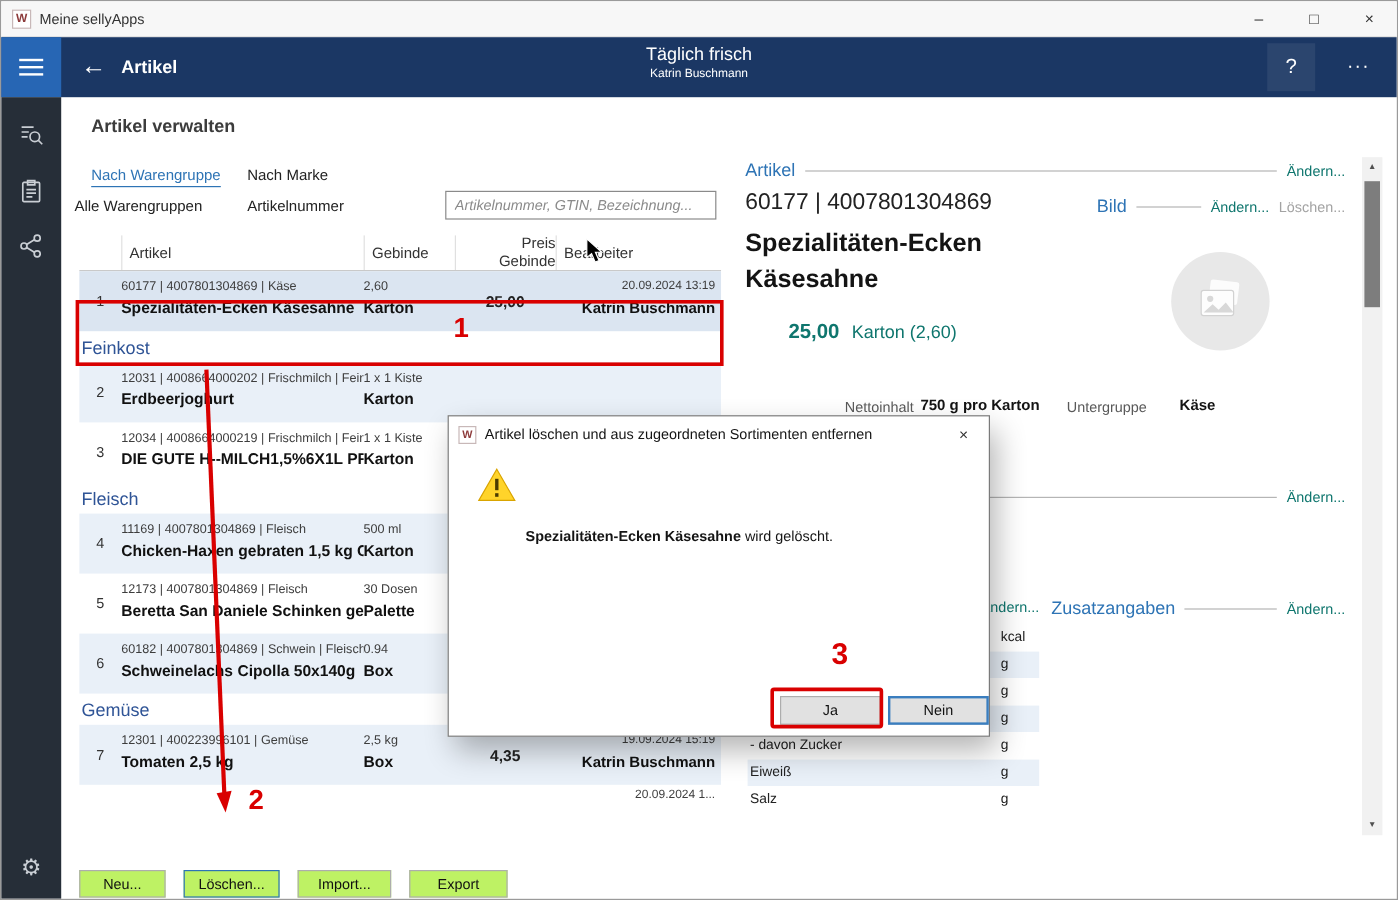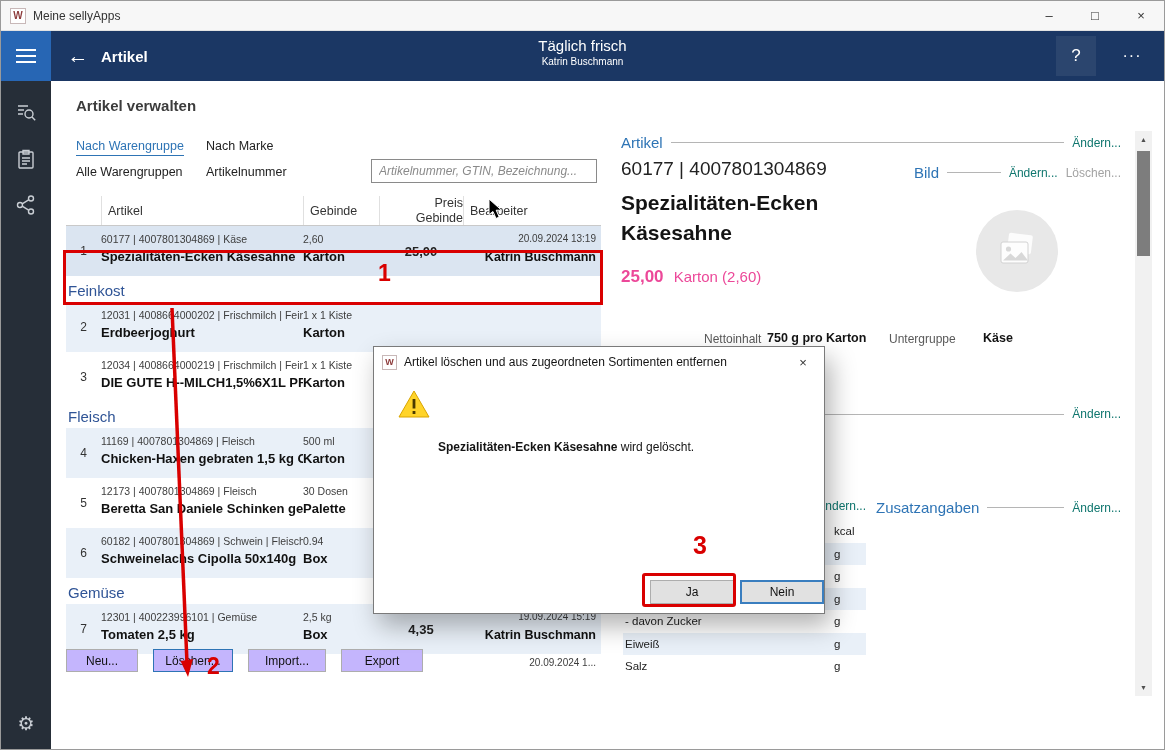--- a/index.html
+++ b/index.html
@@ -58,32 +58,32 @@
   .l1{font-size:10.5px;color:#3d3d3d;line-height:1.55;white-space:nowrap;overflow:hidden}
   .l2{font-size:13px;font-weight:bold;line-height:1.6;white-space:nowrap;overflow:hidden;color:#111}
   .t-row .cpreis{display:flex;align-items:center;justify-content:center;font-weight:bold;font-size:13px}
   .t-row .cbearb{text-align:right;padding-right:5px}
   .t-row .cbearb .l1{font-size:10px}
   .t-row .cbearb .l2{font-size:12.5px}
   .selected{background:#dbe5f1}
   .stripe{background:#e9f0f8}
 
   
-  .btn{position:absolute;top:648px;height:23px;background:#c4b5fd;border:1px solid #adadad;font-size:12px;color:#111;display:flex;align-items:center;justify-content:center}
+  .btn{position:absolute;top:724px;height:23px;background:#bef264;border:1px solid #adadad;font-size:12px;color:#111;display:flex;align-items:center;justify-content:center}
   .btn-focus{border:1.5px solid #2e74b5}
 
   
   .sec{position:absolute;display:flex;align-items:center;gap:8px}
   .sec .t{color:#2e74b5;font-size:15px;white-space:nowrap}
   .sec .rule{flex:1;height:1px;background:#b5b5b5}
   .sec .lnk{color:#0f766e;font-size:12px;white-space:nowrap}
   .sec .lnk.disabled{color:#a3a3a3}
   .detail-number{position:absolute;left:620px;top:157px;font-size:19px;color:#222}
   .detail-name{position:absolute;left:620px;font-size:21px;font-weight:bold;color:#141414}
-  .detail-price{position:absolute;left:620px;top:266px;font-size:15px;color:#ec4899}
+  .detail-price{position:absolute;left:656px;top:266px;font-size:15px;color:#0f766e}
   .detail-price .pv{font-weight:bold;font-size:17px}
   .img-circle{position:absolute;left:975px;top:209px;width:82px;height:82px;border-radius:50%;background:#e8e8e8;display:flex;align-items:center;justify-content:center}
   .info-label{position:absolute;font-size:12px;color:#595959}
   .info-value{position:absolute;font-size:12.5px;font-weight:bold;color:#141414}
   .nut{position:absolute;left:622px;top:519px;width:243px}
   .nut-row{display:flex;height:22.5px;align-items:center;font-size:11.5px;color:#222}
   .nut-row.stripe{background:#e9f0f8}
   .nut-label{flex:1;padding-left:2px;white-space:nowrap;overflow:hidden}
   .nut-unit{width:32px}
 
@@ -168,21 +168,21 @@
         <circle cx="16" cy="17.5" r="2.5"></circle>
         <path d="M7.2 9.8l6.4-4M7.2 12.2l6.4 4"></path>
       </svg>
     </div>
     <div class="side-icon gear" style="bottom:6px">⚙</div>
   </div>
 
   <div class="page-title">Artikel verwalten</div>
   <div class="tab active" style="left:75px">Nach Warengruppe</div>
   <div class="tab" style="left:205px">Nach Marke</div>
-  <div class="filter-label" style="left:75px">Alle Warengruppen</div>
+  <div class="filter-label" style="left:61px">Alle Warengruppen</div>
   <div class="filter-label" style="left:205px">Artikelnummer</div>
   <input class="search-input" type="text" placeholder="Artikelnummer, GTIN, Bezeichnung..." style="">
 
   <div class="table">
     <div class="thead">
       <div class="c cnum"></div>
       <div class="c cart">Artikel</div>
       <div class="c cgeb">Gebinde</div>
       <div class="c cpreis">
         <div>Preis</div>

